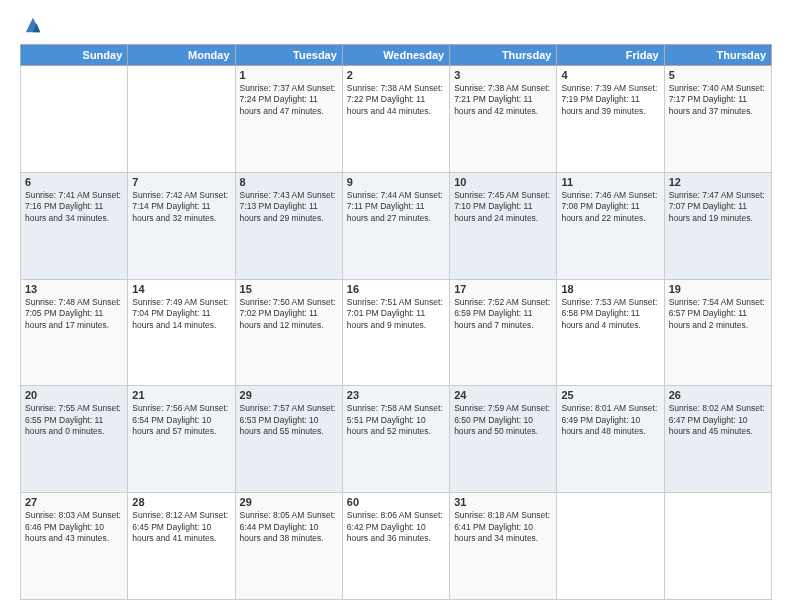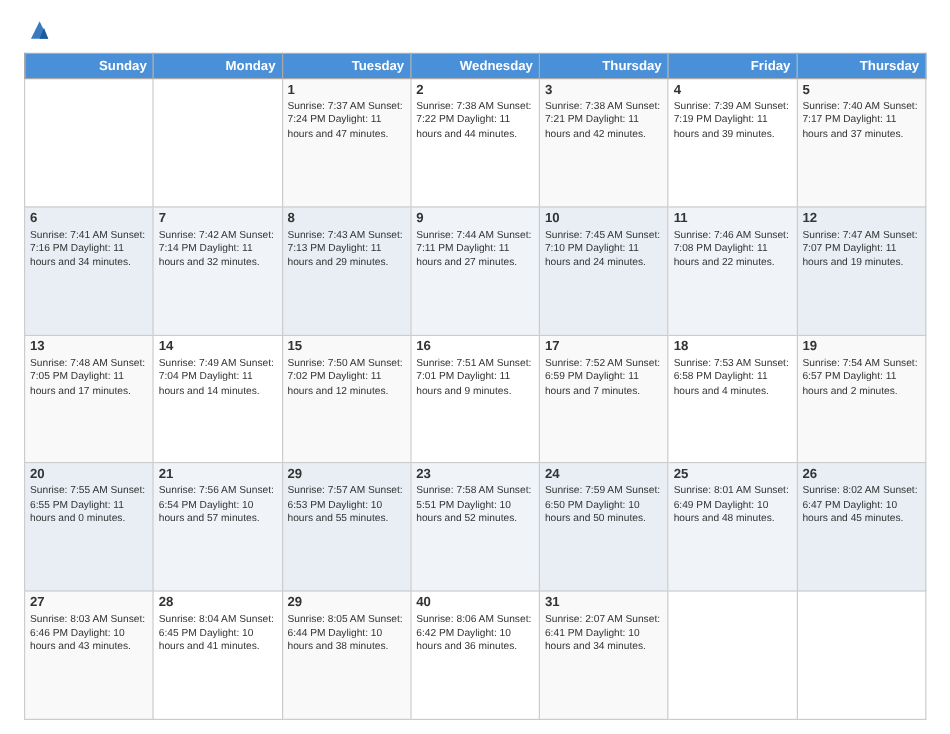--- a/index.html
+++ b/index.html
@@ -311,39 +311,39 @@
         </tr>
         <tr>
           <td>
             <span class="day-number">27</span>
             <div class="day-info">Sunrise: 8:03 AM
 Sunset: 6:46 PM
 Daylight: 10 hours and 43 minutes.</div>
           </td>
           <td>
             <span class="day-number">28</span>
-            <div class="day-info">Sunrise: 8:04 AM
+            <div class="day-info">Sunrise: 8:12 AM
 Sunset: 6:45 PM
 Daylight: 10 hours and 41 minutes.</div>
           </td>
           <td>
             <span class="day-number">29</span>
             <div class="day-info">Sunrise: 8:05 AM
 Sunset: 6:44 PM
 Daylight: 10 hours and 38 minutes.</div>
           </td>
           <td>
-            <span class="day-number">40</span>
+            <span class="day-number">60</span>
             <div class="day-info">Sunrise: 8:06 AM
 Sunset: 6:42 PM
 Daylight: 10 hours and 36 minutes.</div>
           </td>
           <td>
             <span class="day-number">31</span>
-            <div class="day-info">Sunrise: 2:07 AM
+            <div class="day-info">Sunrise: 8:18 AM
 Sunset: 6:41 PM
 Daylight: 10 hours and 34 minutes.</div>
           </td>
           <td class="empty-cell"></td>
           <td class="empty-cell"></td>
         </tr>
       </tbody>
   </table>
 </div>
 

